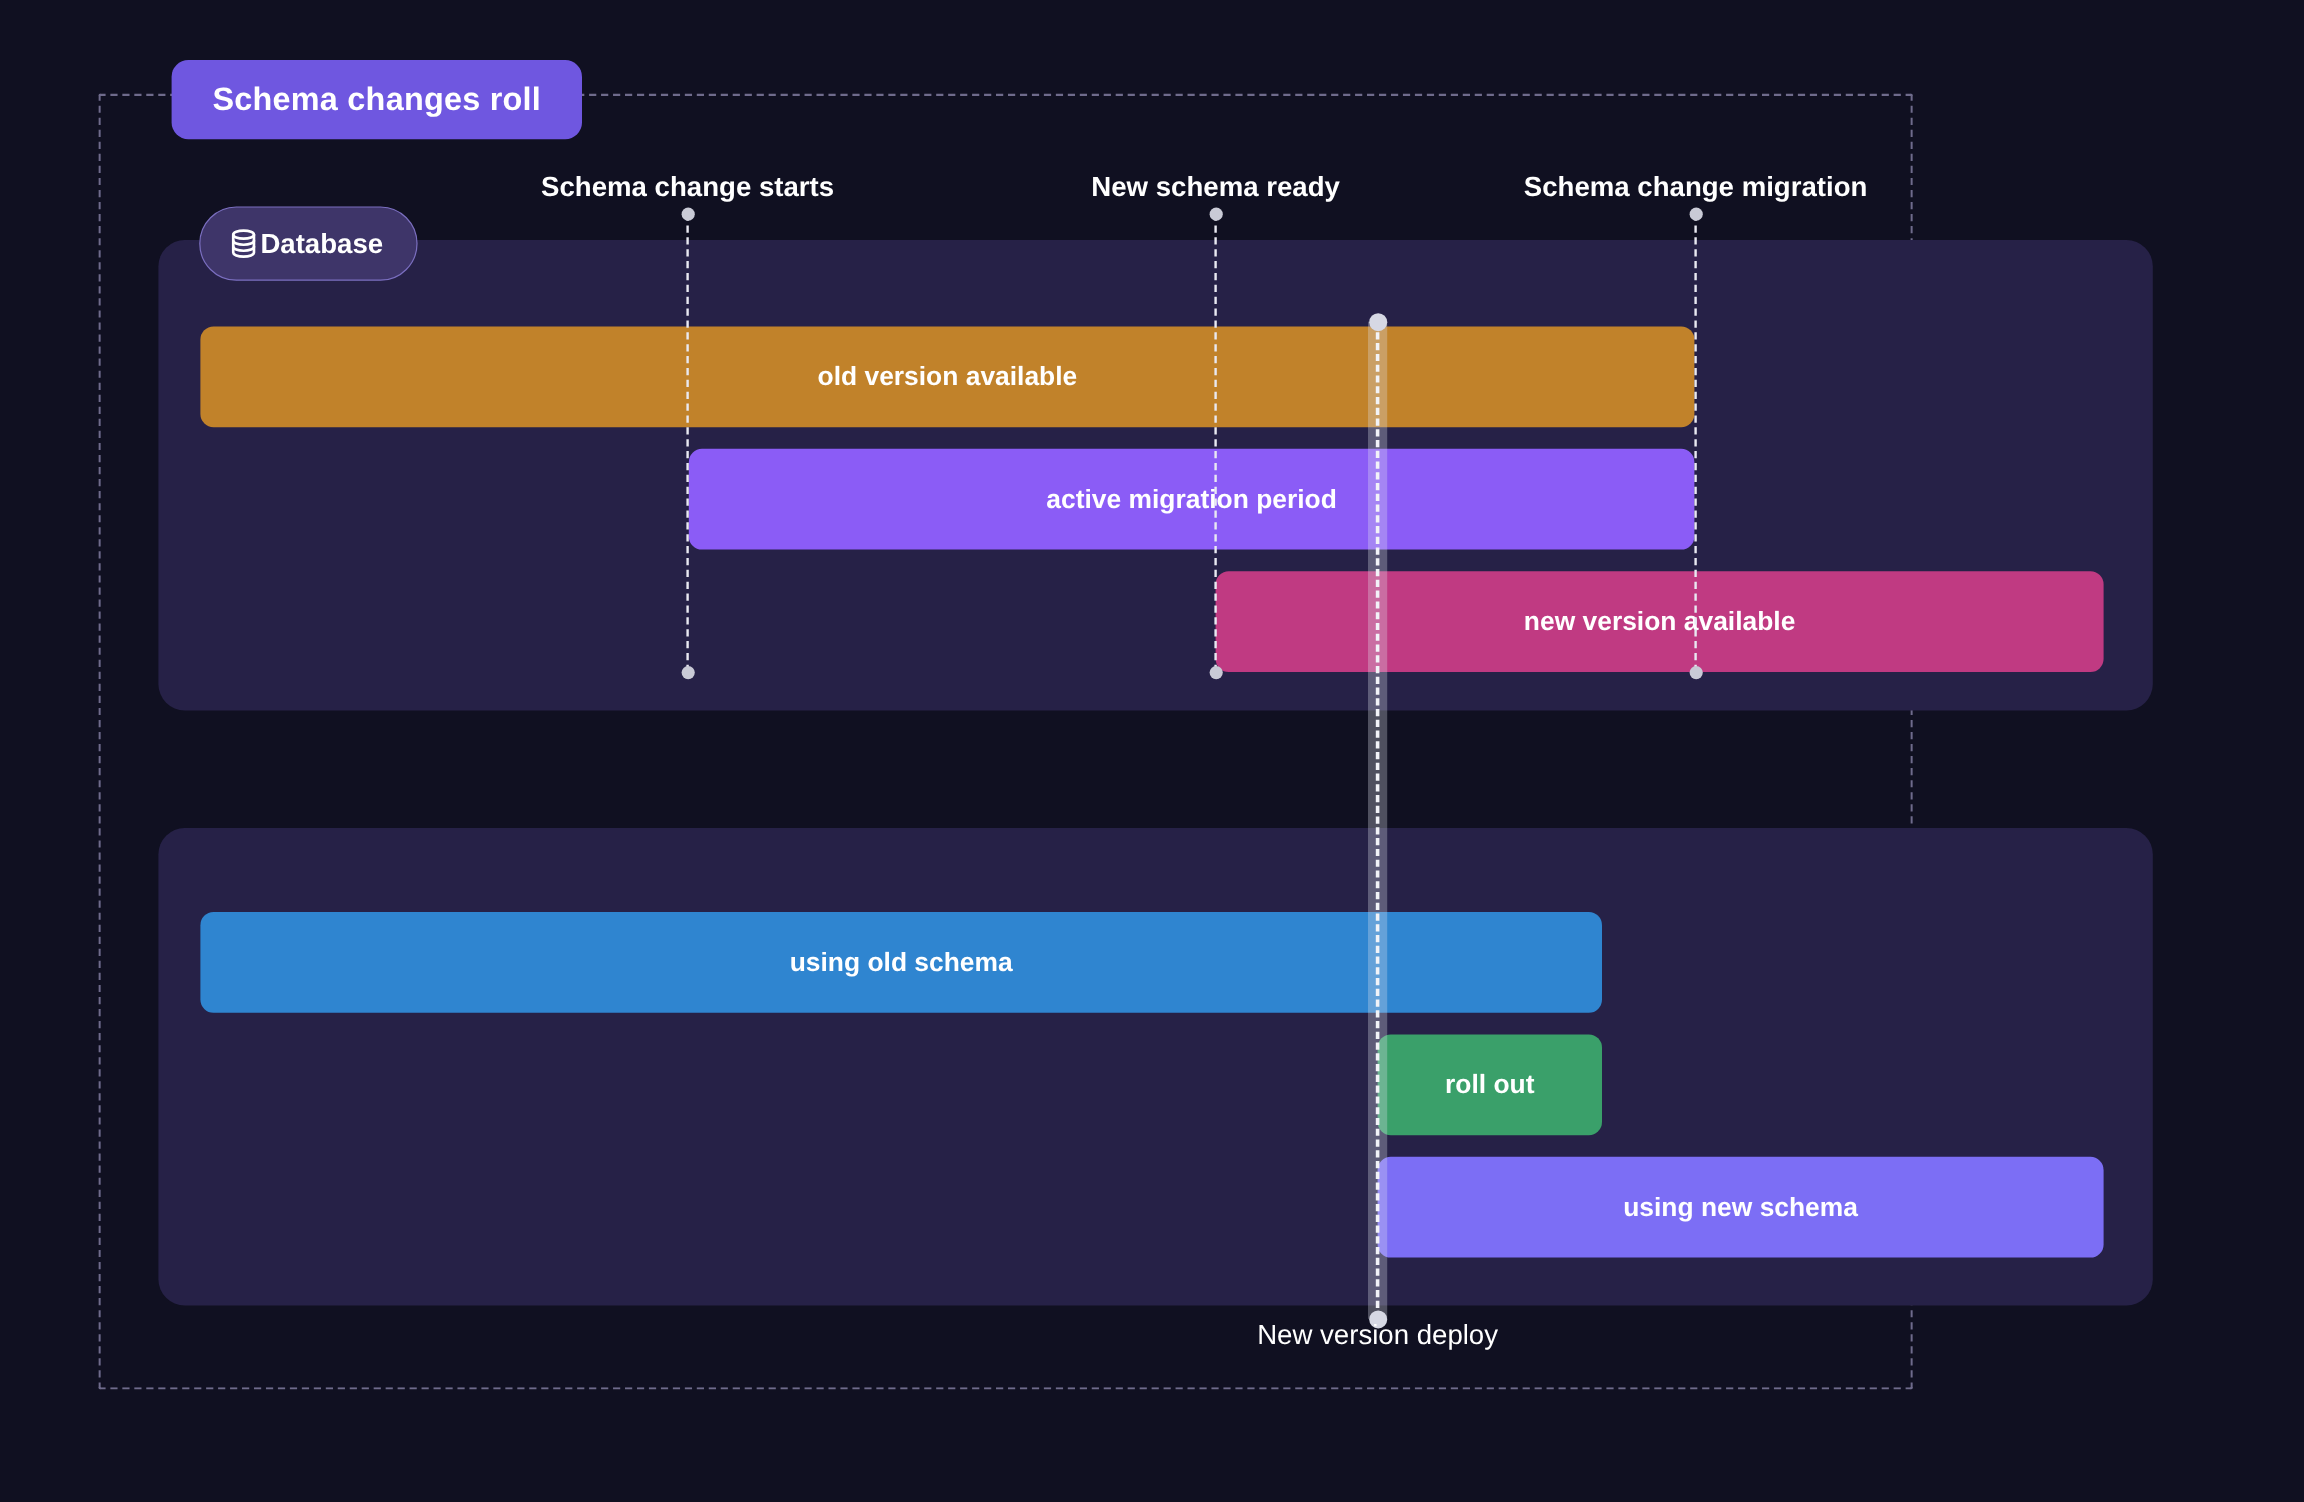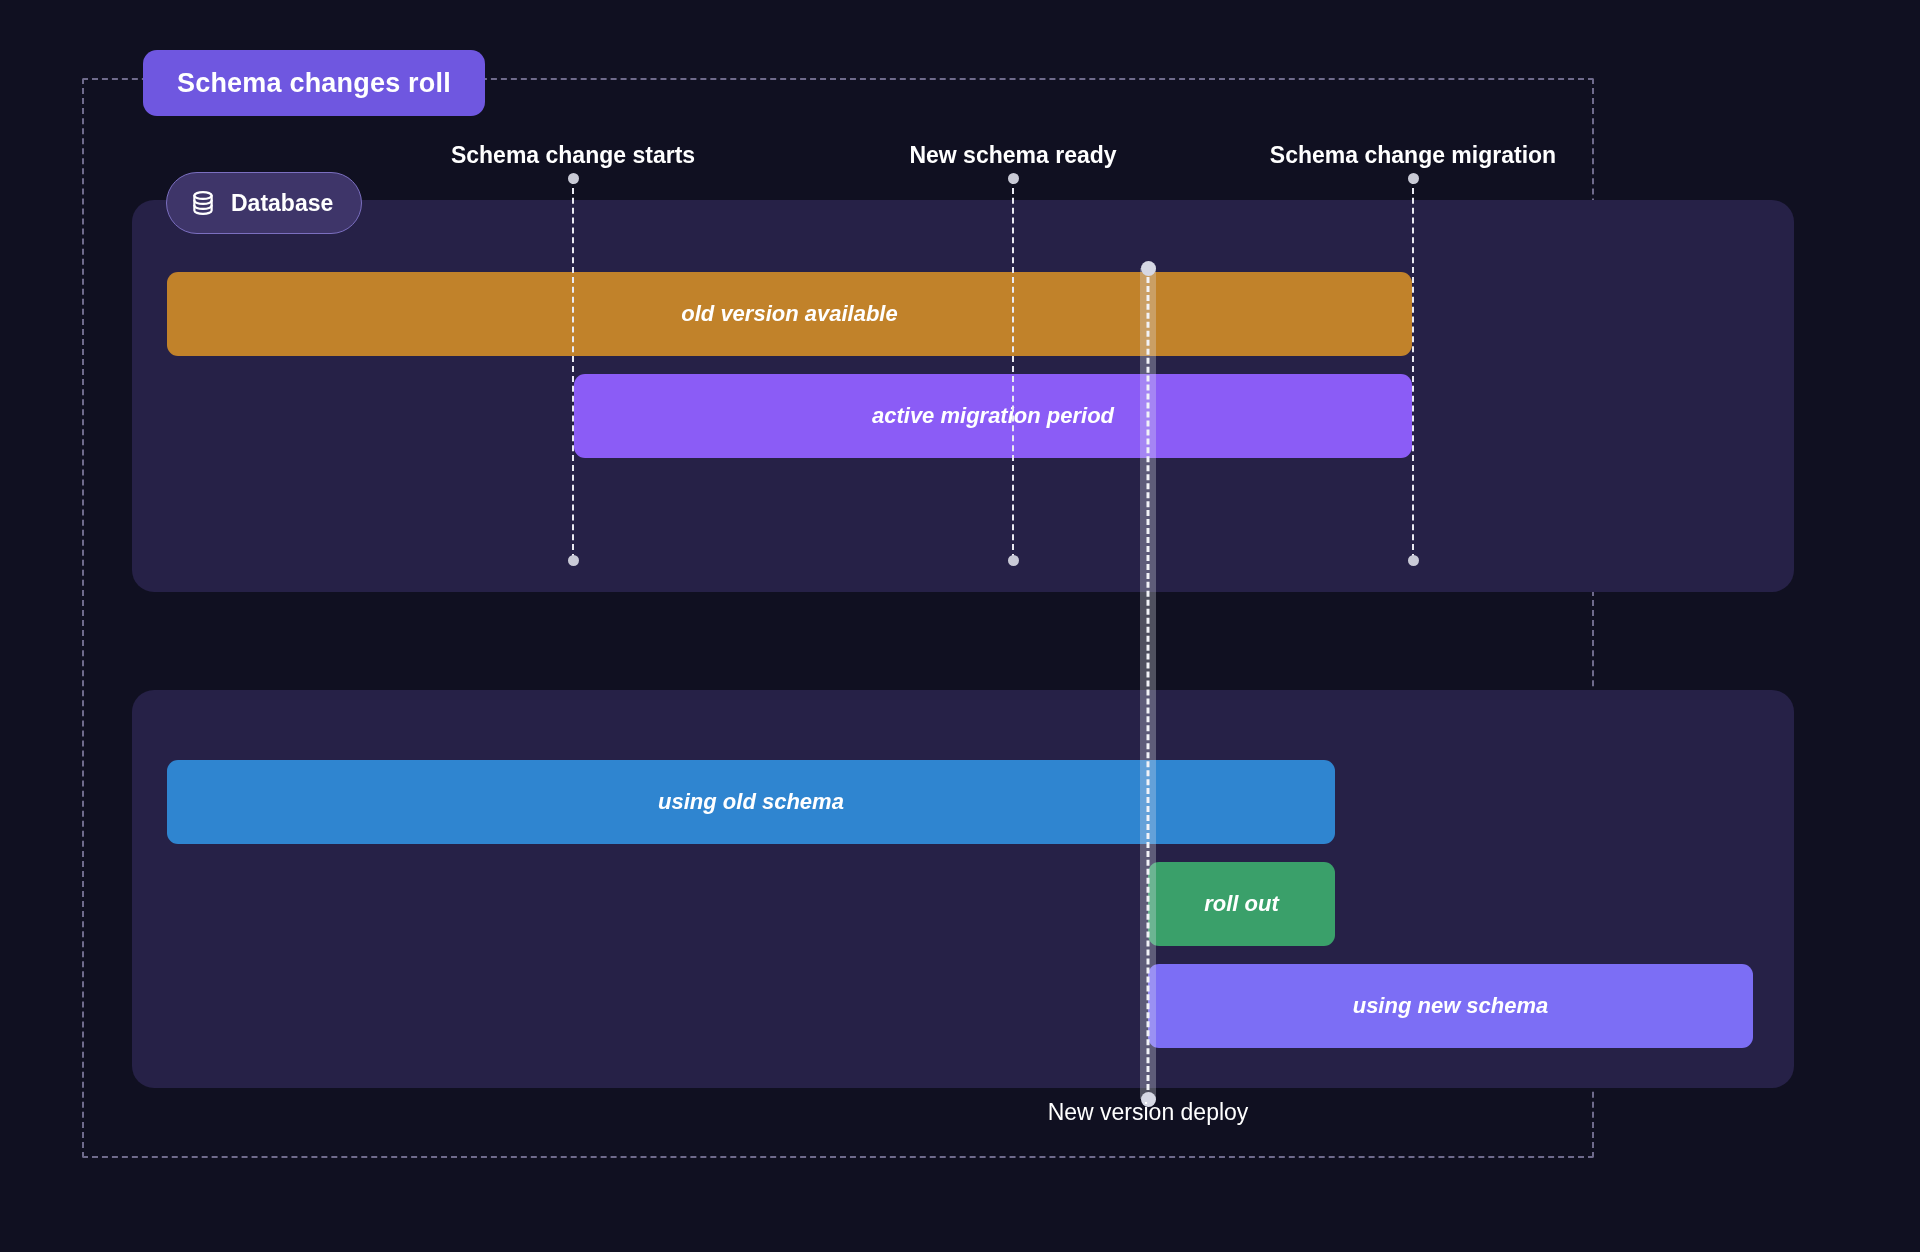--- a/index.html
+++ b/index.html
@@ -57,21 +57,20 @@
   #lane-database { left: 132px; top: 200px; width: 1662px; height: 392px; }
   #lane-clients  { left: 132px; top: 690px; width: 1662px; height: 398px; }
 
   
   .lane-pill {
     position: absolute;
     height: 62px;
     padding: 0 28px 0 22px;
     display: flex;
     align-items: center;
-    gap: 14px;
     background: #3e3569;
     border: 1.5px solid #7b6fc0;
     border-radius: 31px;
     color: #ffffff;
     font-size: 23px;
     font-weight: bold;
     white-space: nowrap;
     z-index: 6;
   }
   #pill-database { left: 166px; top: 172px; }
@@ -166,21 +165,20 @@
     position: absolute;
     display: flex;
     align-items: center;
     justify-content: center;
     border-radius: 11px;
     color: #ffffff;
     font-size: 22px;
     font-weight: bold;
     white-space: nowrap;
     z-index: 3;
-    font-style: italic;
   }
 </style>
 </head>
 <body>
 
 <div id="stage">
 
   <div class="outer-frame"></div>
 
   <div class="title-chip">
@@ -223,20 +221,23 @@
   </div>
 
   <div class="bar" style="left:167px; top:272px; width:1245px; height:84px; background:#c1822a;">
     <span>old version available</span>
   </div>
 
   <div class="bar" style="left:574px; top:374px; width:838px; height:84px; background:#8b5cf6;">
     <span>active migration period</span>
   </div>
 
+  <div class="bar" style="left:1013px; top:476px; width:740px; height:84px; background:#c03a82;">
+    <span>new version available</span>
+  </div>
 
   <div class="lane" id="lane-clients"></div>
 
 
   <div class="bar" style="left:167px; top:760px; width:1168px; height:84px; background:#2f85d0;">
     <span>using old schema</span>
   </div>
 
   <div class="bar" style="left:1148px; top:862px; width:187px; height:84px; background:#3aa06a;">
     <span>roll out</span>

